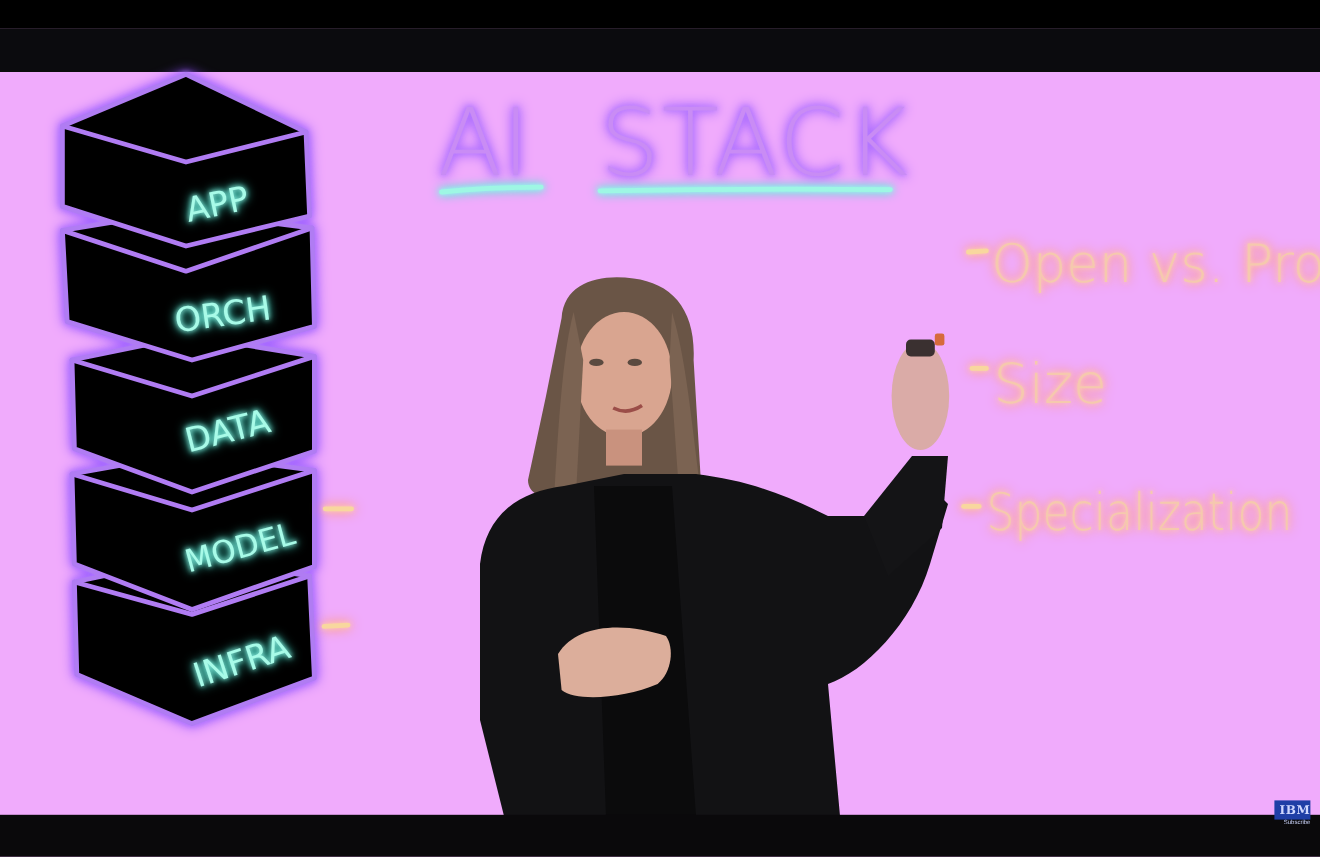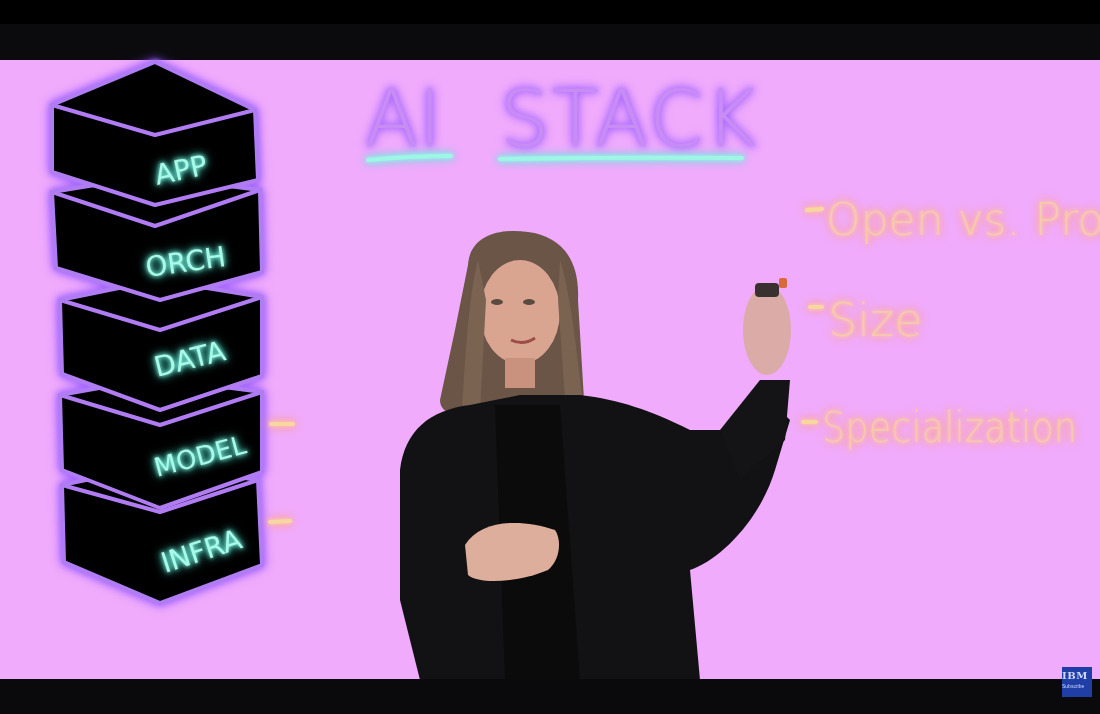--- a/index.html
+++ b/index.html
@@ -7,22 +7,22 @@
     .frame { position: absolute; left: 0; top: 0; width: 1100px; height: 714px; background: #f0abfc; }
     .top-letterbox { position: absolute; left: 0; top: 0; width: 1100px; height: 24px; background: #000; }
     .top-band { position: absolute; left: 0; top: 24px; width: 1100px; height: 36px; background: #0b0b0e; }
     .bottom-band { position: absolute; left: 0; top: 679px; width: 1100px; height: 35px; background: #0a090b; }
     svg.board { position: absolute; left: 0; top: 0; }
     .glow-purple { filter: drop-shadow(0 0 2px #b57cff) drop-shadow(0 0 5px #8e4dff); }
     .glow-mint { filter: drop-shadow(0 0 2px #9ffff0) drop-shadow(0 0 4px #3fe7d0); }
     .glow-peach { filter: drop-shadow(0 0 2px #ffd3b0) drop-shadow(0 0 5px #ff9a6a); }
     .hand { font-family: "DejaVu Sans", sans-serif; }
     .ibm-badge {
-      position: absolute; left: 1062px; top: 667px; width: 30px; height: 30px;
-      background: #1f3fa6; color: #cfd8ff; text-align: left; box-sizing: border-box;
+      position: absolute; left: 1062px; top: 667px; width: 30px; height: 16px;
+      background: #1f3fa6; color: #cfd8ff; text-align: right; box-sizing: border-box;
       padding-top: 3px;
     }
     .ibm-badge .logo { font-family: "DejaVu Serif", serif; font-weight: bold; font-size: 10px; letter-spacing: 0.5px; line-height: 12px; }
     .ibm-badge .sub { font-family: "Liberation Sans", sans-serif; font-size: 5px; line-height: 8px; }
   </style>
 </head>
 <body>
 
 <div class="frame">
   <div class="top-letterbox"></div>

